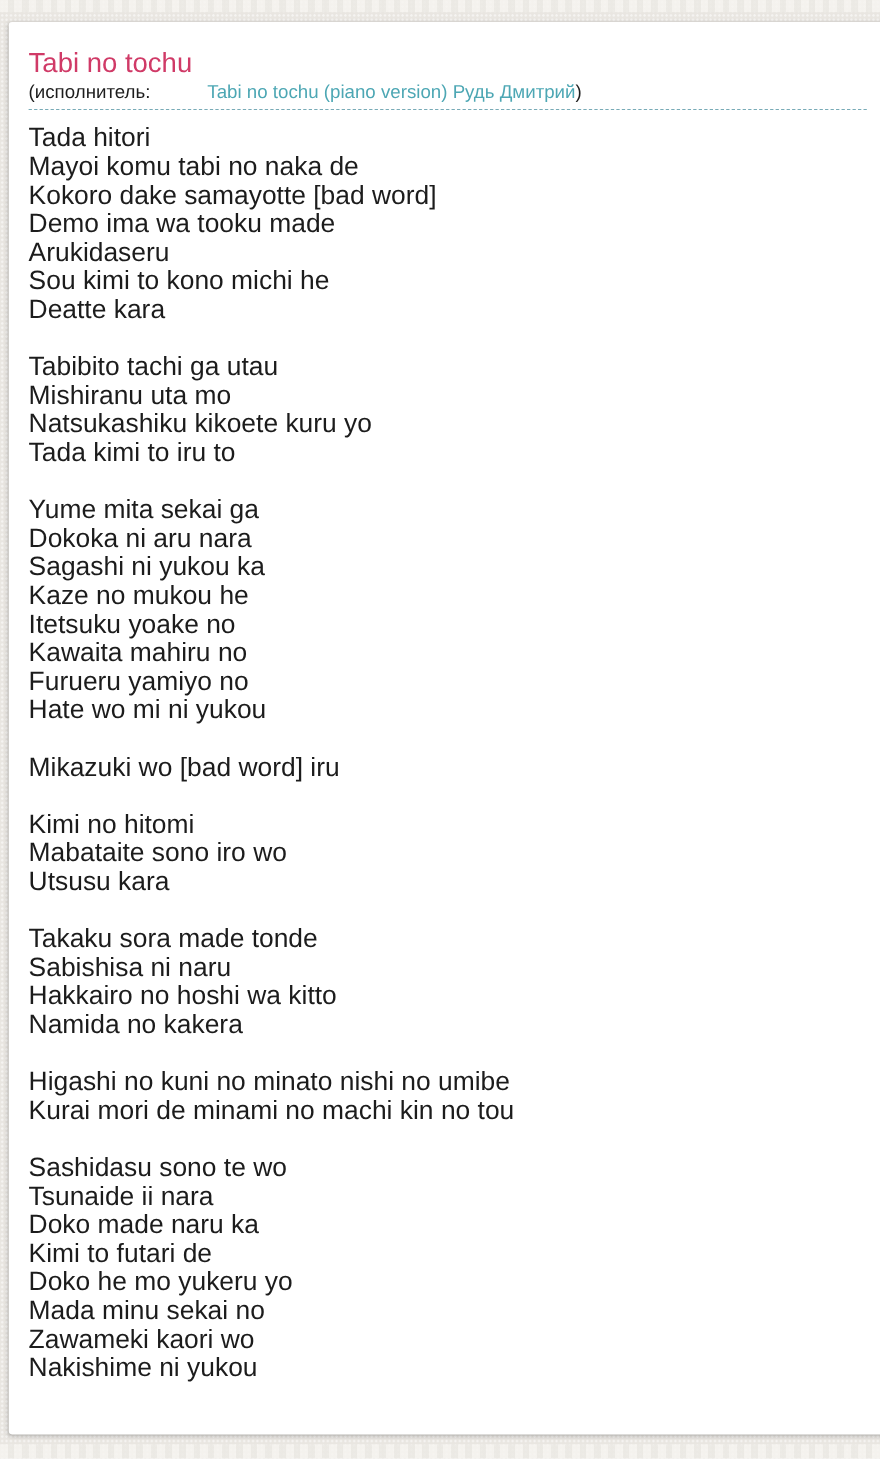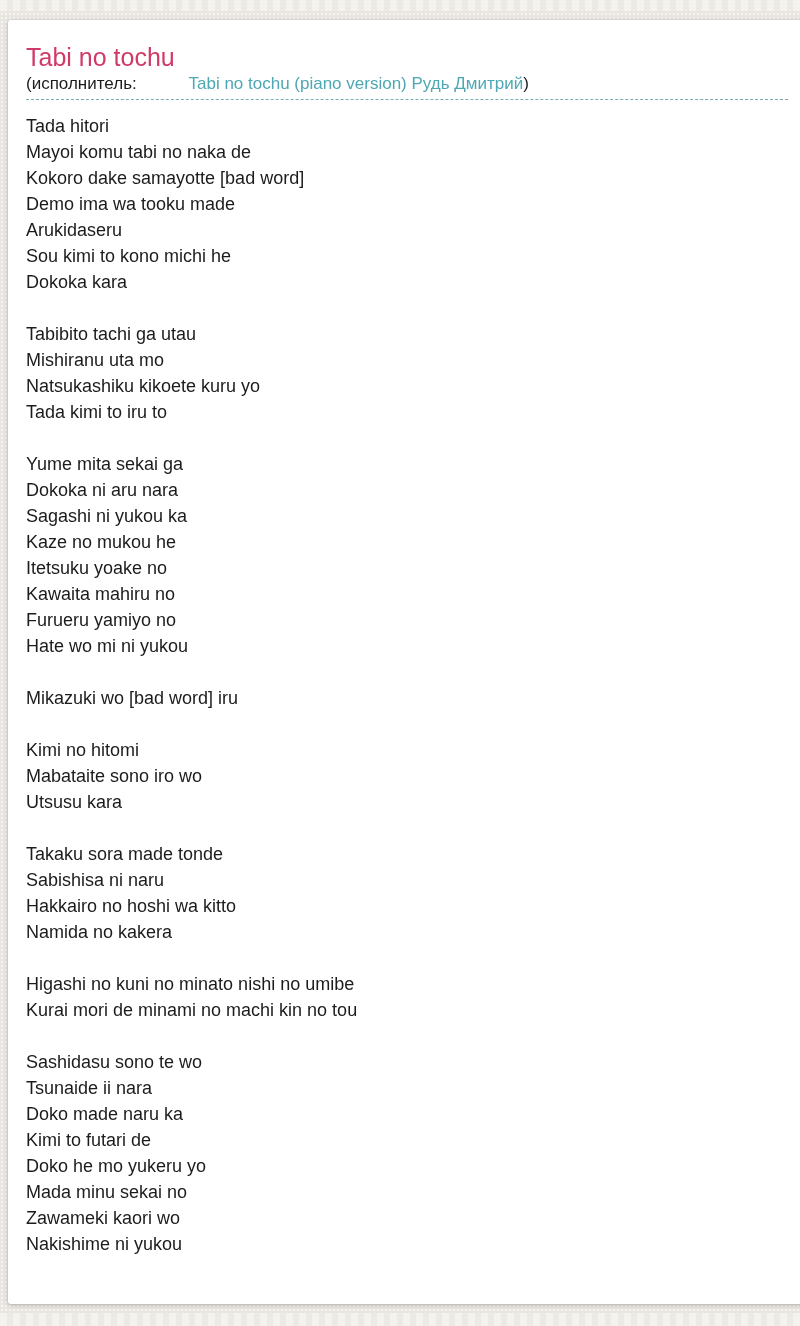--- a/index.html
+++ b/index.html
@@ -54,21 +54,21 @@
     border-bottom:1px dashed var(--divider-teal);
   }
   .artist-link{
     color:var(--link-teal);
     text-decoration:none;
     cursor:pointer;
     margin-left:47px;
   }
   .lyrics{
     margin-top:13px;
-    font-size:18px;
+    font-size:24px;
     line-height:26px;
     color:var(--text-dark);
   }
   .stanza{margin:0 0 26px 0;}
   .logo{
     position:absolute;
     right:8px;bottom:2px;
     text-decoration:none;
     display:block;
     line-height:1;
@@ -100,21 +100,21 @@
 <div class="card">
   <div class="content">
 
     <h1 class="page-title">Tabi no tochu</h1>
 
     <div class="artist-line">
       <span>(исполнитель: </span><a class="artist-link">Tabi no tochu (piano version) Рудь Дмитрий</a><span>)</span>
     </div>
 
     <div class="lyrics">
-        <p class="stanza"><span>Tada hitori</span><br><span>Mayoi komu tabi no naka de</span><br><span>Kokoro dake samayotte [bad word]</span><br><span>Demo ima wa tooku made</span><br><span>Arukidaseru</span><br><span>Sou kimi to kono michi he</span><br><span>Dokoka kara</span></p>
+        <p class="stanza"><span>Tada hitori</span><br><span>Mayoi komu tabi no naka de</span><br><span>Kokoro dake samayotte [bad word]</span><br><span>Demo ima wa tooku made</span><br><span>Arukidaseru</span><br><span>Sou kimi to kono michi he</span><br><span>Deatte kara</span></p>
         <p class="stanza"><span>Tabibito tachi ga utau</span><br><span>Mishiranu uta mo</span><br><span>Natsukashiku kikoete kuru yo</span><br><span>Tada kimi to iru to</span></p>
         <p class="stanza"><span>Yume mita sekai ga</span><br><span>Dokoka ni aru nara</span><br><span>Sagashi ni yukou ka</span><br><span>Kaze no mukou he</span><br><span>Itetsuku yoake no</span><br><span>Kawaita mahiru no</span><br><span>Furueru yamiyo no</span><br><span>Hate wo mi ni yukou</span></p>
         <p class="stanza"><span>Mikazuki wo [bad word] iru</span></p>
         <p class="stanza"><span>Kimi no hitomi</span><br><span>Mabataite sono iro wo</span><br><span>Utsusu kara</span></p>
         <p class="stanza"><span>Takaku sora made tonde</span><br><span>Sabishisa ni naru</span><br><span>Hakkairo no hoshi wa kitto</span><br><span>Namida no kakera</span></p>
         <p class="stanza"><span>Higashi no kuni no minato nishi no umibe</span><br><span>Kurai mori de minami no machi kin no tou</span><br></p>
         <p class="stanza"><span>Sashidasu sono te wo</span><br><span>Tsunaide ii nara</span><br><span>Doko made naru ka</span><br><span>Kimi to futari de</span><br><span>Doko he mo yukeru yo</span><br><span>Mada minu sekai no</span><br><span>Zawameki kaori wo</span><br><span>Nakishime ni yukou</span></p>
       </div>
 
 

